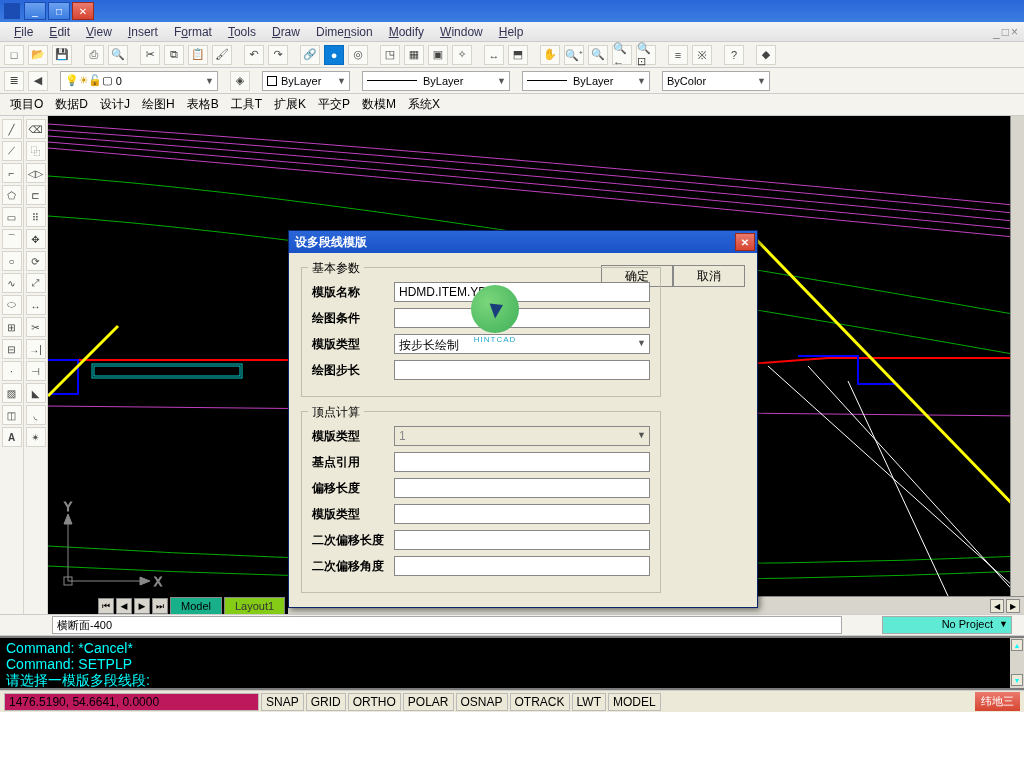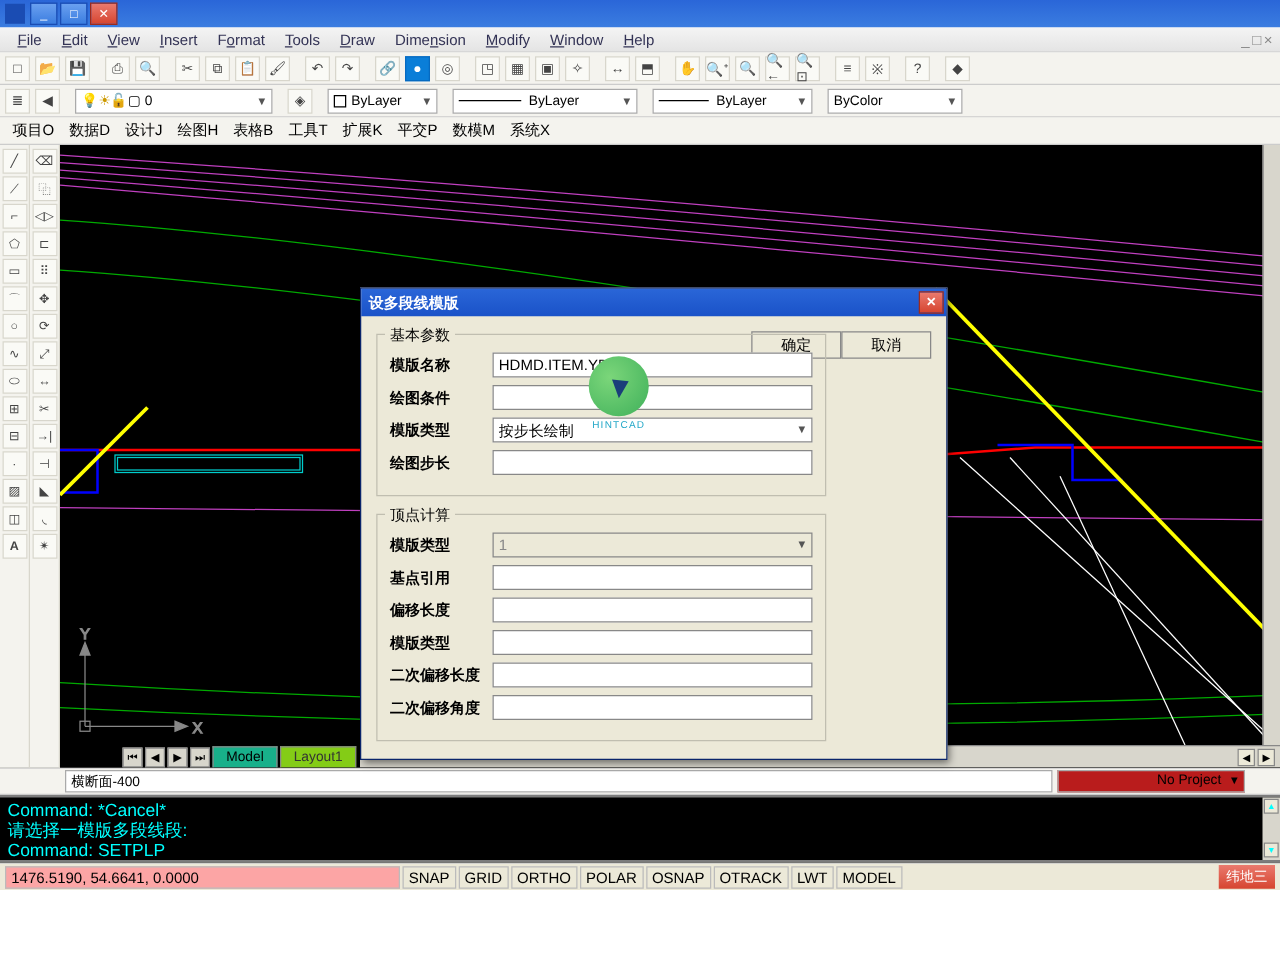--- a/index.html
+++ b/index.html
@@ -62,30 +62,30 @@
 .tab.active { background:#18b08a; color:#000; }
 .tab.inactive { background:#84cc16; color:#333; }
 .tabs .tcorner { width:16px; height:16px; border:1px solid #888; background:#d8d6cc; display:flex; align-items:center; justify-content:center; font-size:9px; margin-right:2px; }
 .hscroll { position:absolute; bottom:0; right:0; left:240px; height:18px; background:#d8d6cc; border-top:1px solid #888; z-index:1; }
 .hscroll .hbar { position:absolute; right:4px; top:2px; display:flex; gap:2px; }
 .hscroll .hbar .sbtn { width:14px; height:14px; border:1px solid #888; background:#ece9d8; font-size:8px; display:flex; align-items:center; justify-content:center; }
 .vscroll { position:absolute; right:0; top:0; bottom:18px; width:14px; background:#d8d6cc; border-left:1px solid #888; z-index:1; }
 
 .layerdrop { background:#f4f3ee; height:22px; display:flex; align-items:center; padding-left:52px; border-bottom:1px solid #ccc; border-top:1px solid #ccc;text-align:right; }
 .layerdrop .ldcombo { flex:1; max-width:790px; height:18px; background:#fff; border:1px solid #aaa; padding:1px 4px; font-size:11px; display:flex; align-items:center; }
-.layerdrop .rdcombo { width:150px; height:18px; background:#b91c1c; border:1px solid #aaa; padding:1px 18px 1px 4px; font-size:11px; margin-left:auto; margin-right:28px; position:relative; }
+.layerdrop .rdcombo { width:130px; height:18px; background:#5eead4; border:1px solid #aaa; padding:1px 18px 1px 4px; font-size:11px; margin-left:auto; margin-right:12px; position:relative; }
 .layerdrop .rdcombo::after { content:"▼"; position:absolute; right:3px; top:2px; font-size:9px; }
 
 .cmdwin { background:#000; height:54px; position:relative; color:#0ff; padding:2px 6px; font-family:"SimSun",monospace; font-size:14px; border-top:2px solid #7c7c7c; border-bottom:2px solid #7c7c7c; }
 .cmdwin .line { line-height:16px; white-space:pre; }
 .cmdwin .scr { position:absolute; right:0; top:0; bottom:0; width:14px; background:#d8d6cc; }
 .cmdwin .sbtn2 { width:12px; height:12px; border:1px solid #888; background:#ece9d8; font-size:7px; display:flex; align-items:center; justify-content:center; margin:1px; }
 
 .statusbar { background:#ece9d8; height:22px; display:flex; align-items:center; padding:0 4px; border-top:1px solid #ccc; }
-.statusbar .coords { width:316px; padding-left:4px; border:1px solid #bbb; background:#fca5a5; height:18px; display:flex; align-items:center; font-size:12px; }
+.statusbar .coords { width:255px; padding-left:4px; border:1px solid #bbb; background:#be185d; height:18px; display:flex; align-items:center; font-size:12px; }
 .statusbar .sbtn3 { padding:2px 4px; border:1px solid #bbb; margin-left:2px; font-size:12px; height:18px; display:flex; align-items:center; background:#ece9d8; }
 .statusbar .spacer { flex:1; }
 .statusbar .brand { color:#fff; background:linear-gradient(#ea7a6e,#d64530); padding:2px 6px; font-size:11px; }
 </style>
 </head>
 <body>
 
 <div class="titlebar">
   <div class="icon"></div>
   <div class="wbtns">
@@ -367,22 +367,22 @@
 
 <div class="layerdrop">
   <div class="ldcombo">
       <span>横断面-400</span>
     </div>
   <div class="rdcombo"><span>No Project</span></div>
 </div>
 
 <div class="cmdwin">
   <div class="line">Command: *Cancel*</div>
+  <div class="line">Command: SETPLP</div>
   <div class="line">请选择一模版多段线段:</div>
-  <div class="line">Command: SETPLP</div>
   <div class="scr">
     <div class="sbtn2">▲</div>
     <div style="flex:1"></div>
     <div class="sbtn2" style="position:absolute;bottom:1px;">▼</div>
   </div>
 </div>
 
 <div class="statusbar">
   <div class="coords">1476.5190, 54.6641, 0.0000</div>
   <div class="sbtn3">SNAP</div>

